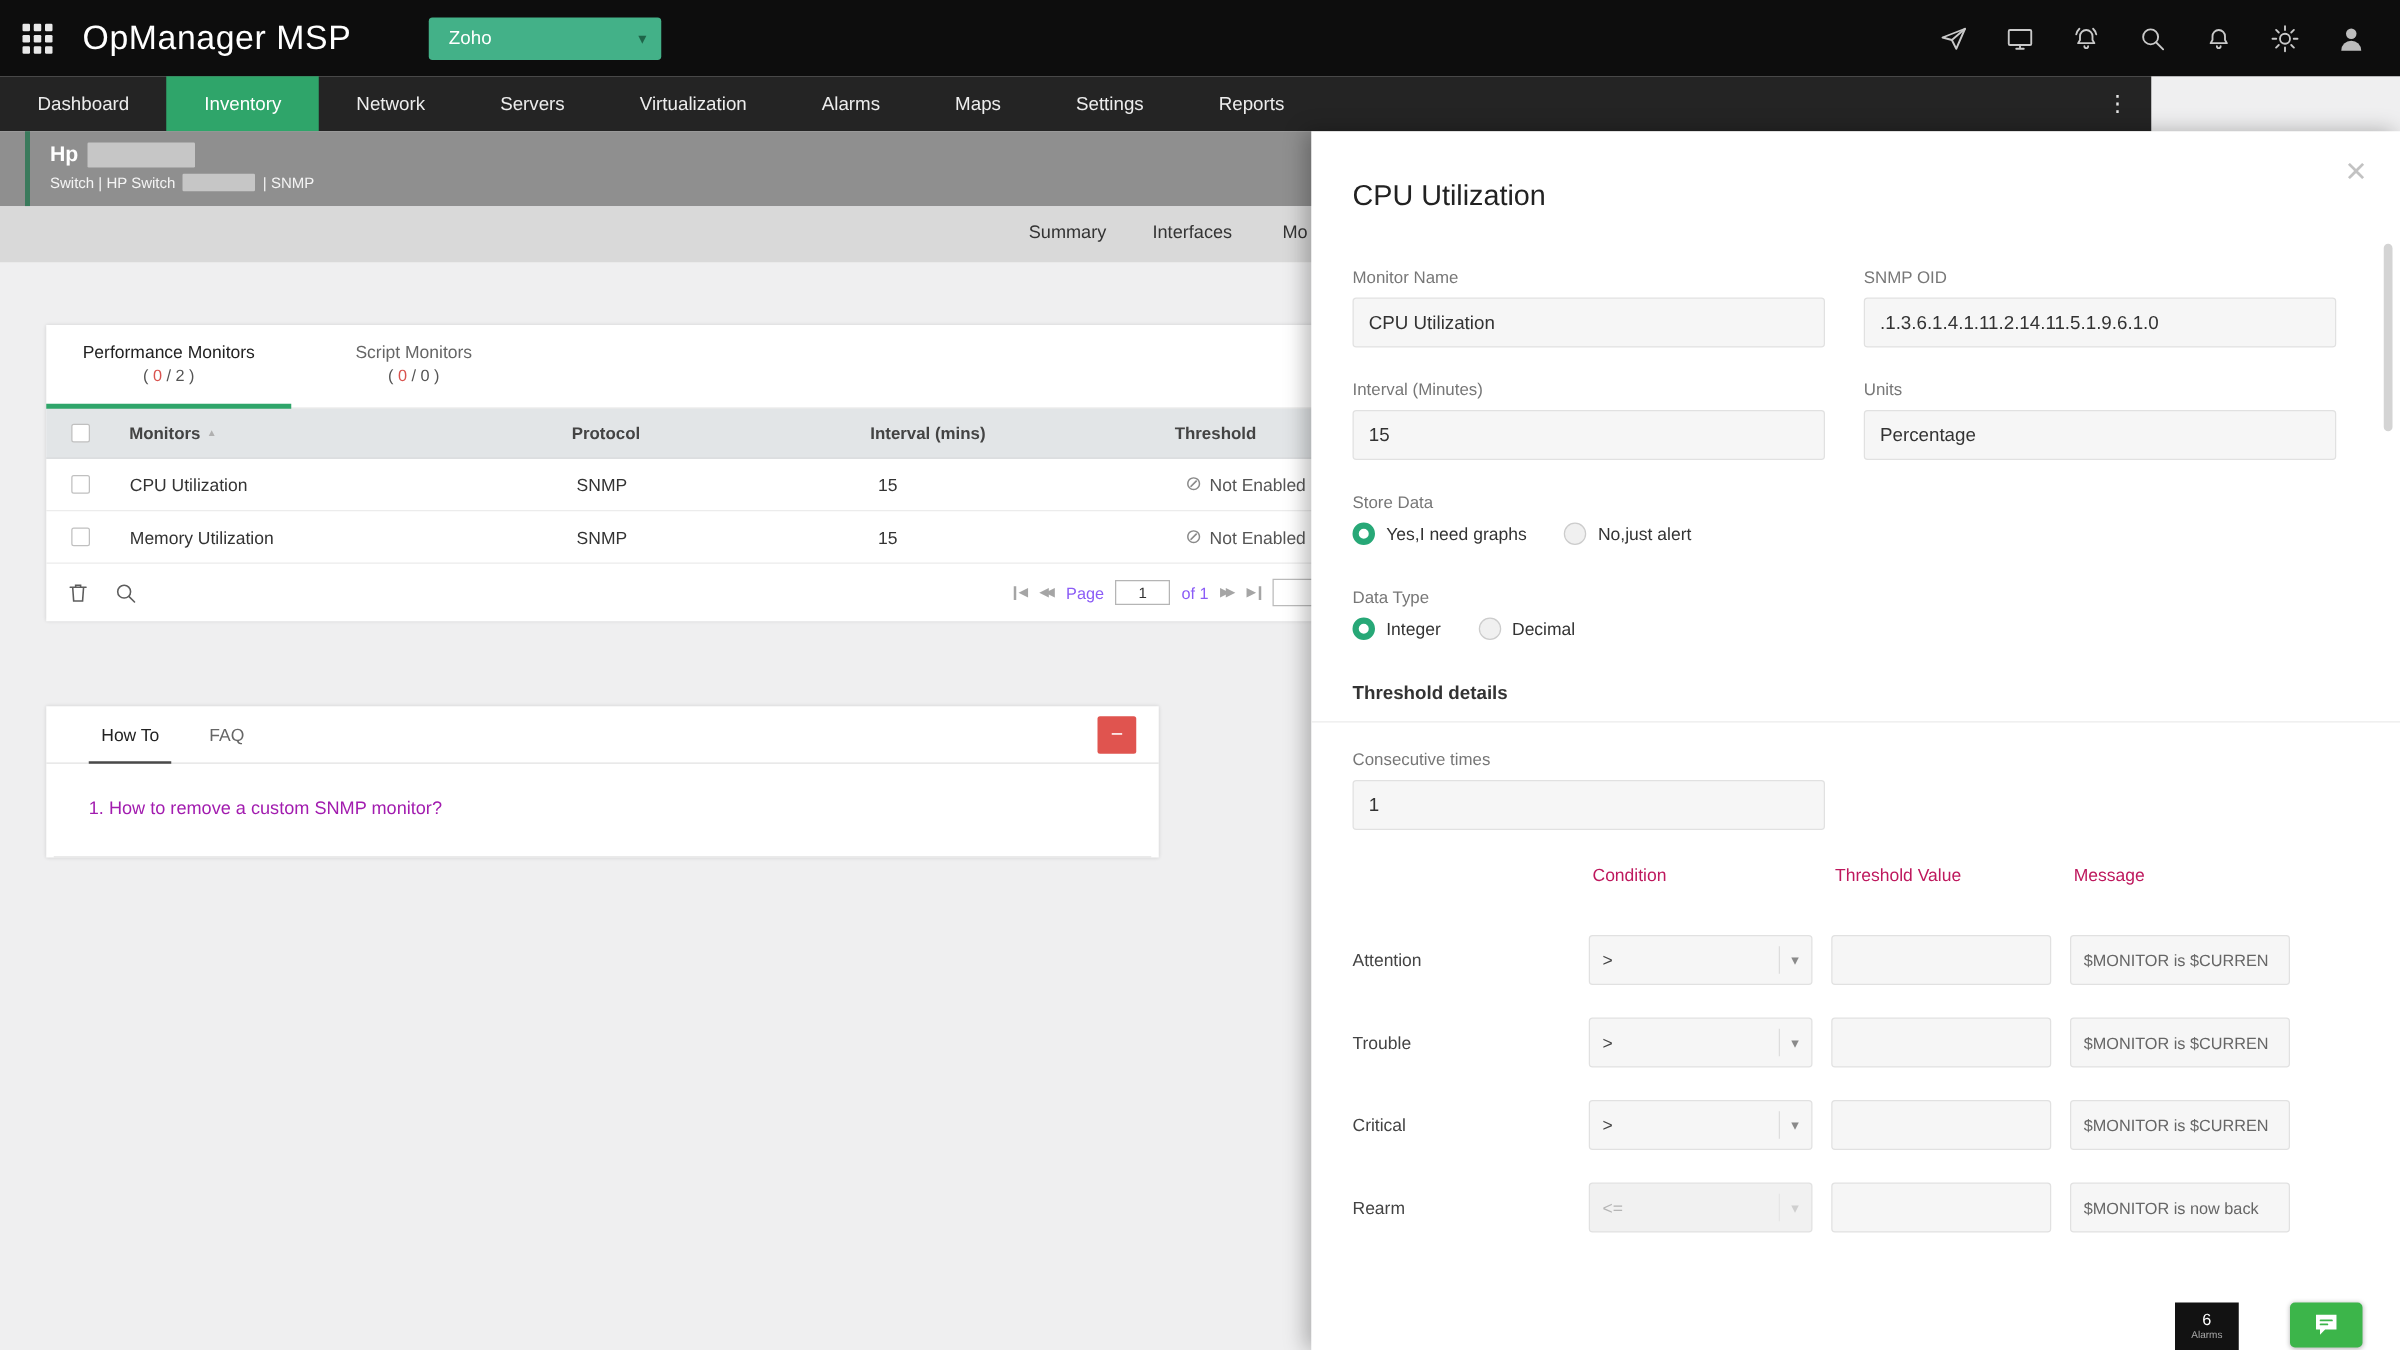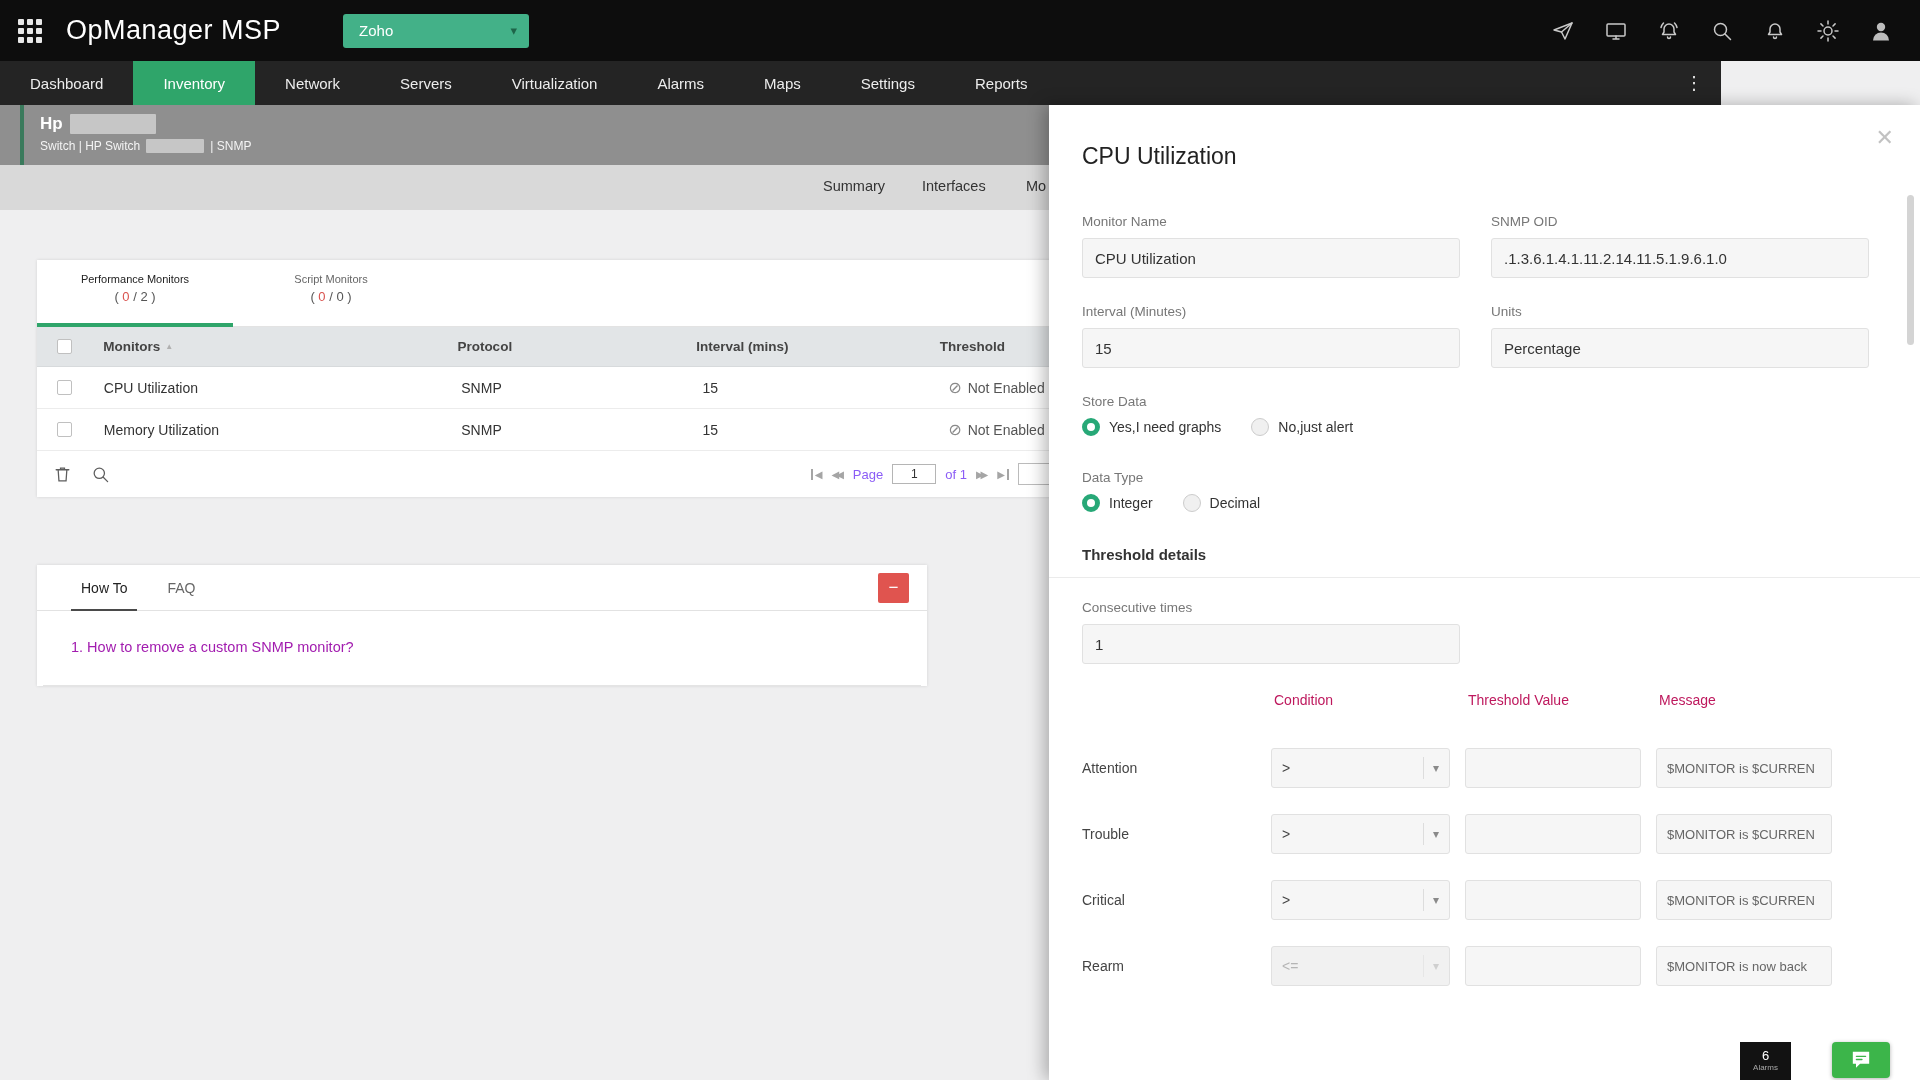--- a/index.html
+++ b/index.html
@@ -61,21 +61,21 @@
   .ptab.t-interfaces { left:922px; }
   .ptab.t-monitors { left:1026px; }
 
   
   .content { position:absolute; left:0; top:210px; width:1920px; height:870px; background:#efeff0; }
   .card { background:#fff; box-shadow:0 0 3px rgba(0,0,0,.12); }
   .monitors-card { position:absolute; left:37px; top:50px; width:1160px; }
 
   .card-tabs { display:flex; border-bottom:1px solid #e3e3e3; height:67px; }
   .ctab { width:196px; text-align:center; padding-top:13px; cursor:pointer; position:relative; color:#666; }
-  .ctab .ct-label { font-size:11px; }
+  .ctab .ct-label { font-size:14px; }
   .ctab .ct-count { font-size:13px; margin-top:4px; color:#555; }
   .ctab .red { color:#d9534f; }
   .ctab.active { color:#222; }
   .ctab.active::after { content:""; position:absolute; left:0; right:0; bottom:-1px; height:4px; background:#2fa56a; }
 
   .mtable { width:100%; }
   .mrow { display:flex; align-items:center; height:42px; border-bottom:1px solid #ececec; font-size:14px; color:#333; }
   .mrow.head { background:#e2e5e7; height:40px; font-weight:bold; font-size:13.5px; color:#444; border-bottom:1px solid #d7dadc; }
   .c-check { width:58px; display:flex; justify-content:center; }
   .c-name { width:390px; padding-left:12px; display:flex; align-items:center; gap:5px; }

